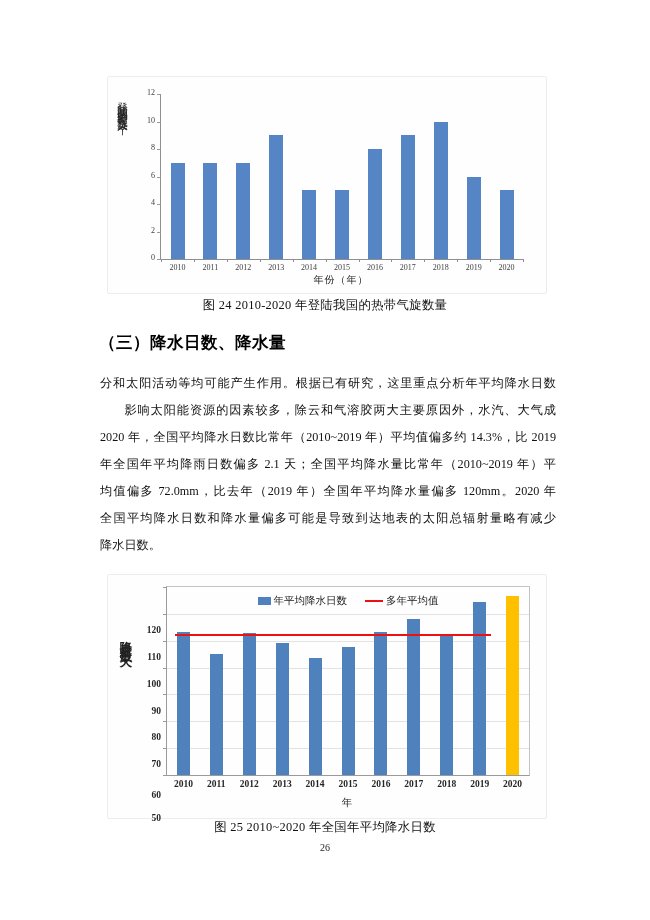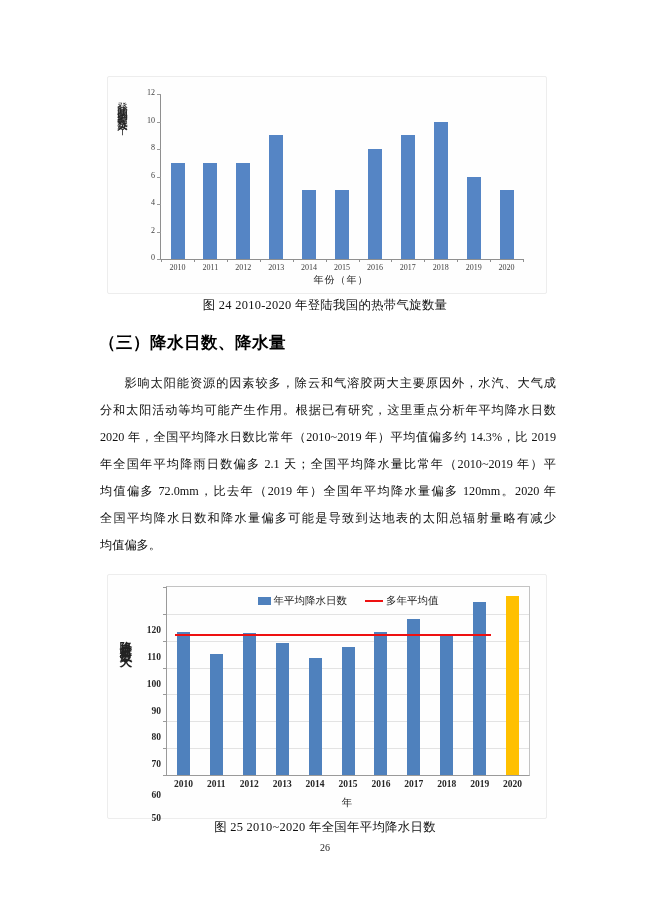--- a/index.html
+++ b/index.html
@@ -121,27 +121,27 @@
         <div class="xmark" style="left: 296.2px; top: 165px;"></div>
         <div class="xmark" style="left: 329.1px; top: 165px;"></div>
         <div class="xmark" style="left: 362px; top: 165px;"></div>
       </div>
     <div class="xaxis-title" id="xlabel24">年份（年）</div>
   </div>
   <div class="caption" id="caption24">图 24  2010-2020 年登陆我国的热带气旋数量</div>
 
   <h2 class="heading">（三）降水日数、降水量</h2>
   <div class="paragraph" id="paragraph">
+      <div class="bodyline">分和太阳活动等均可能产生作用。根据已有研究，这里重点分析年平均降水日数</div>
       <div class="bodyline first">影响太阳能资源的因素较多，除云和气溶胶两大主要原因外，水汽、大气成</div>
-      <div class="bodyline">分和太阳活动等均可能产生作用。根据已有研究，这里重点分析年平均降水日数</div>
       <div class="bodyline">2020 年，全国平均降水日数比常年（2010~2019 年）平均值偏多约 14.3%，比 2019</div>
       <div class="bodyline">年全国年平均降雨日数偏多 2.1 天；全国平均降水量比常年（2010~2019 年）平</div>
       <div class="bodyline">均值偏多 72.0mm，比去年（2019 年）全国年平均降水量偏多 120mm。2020 年</div>
       <div class="bodyline">全国平均降水日数和降水量偏多可能是导致到达地表的太阳总辐射量略有减少</div>
-      <div class="bodyline last">均值偏多。</div>
+      <div class="bodyline last">降水日数。</div>
     </div>
 
   <div class="figbox" id="fig25-box">
     <div class="vlabel" id="ylabel25">降量日数（天）</div>
     <div class="plot" id="plot25">
       <div class="legend">
         <span class="legend-item">
           <span class="swatch-bar" id="swatch-bar" style="background: rgb(79, 129, 189);"></span>
           <span>年平均降水日数</span>
         </span>

